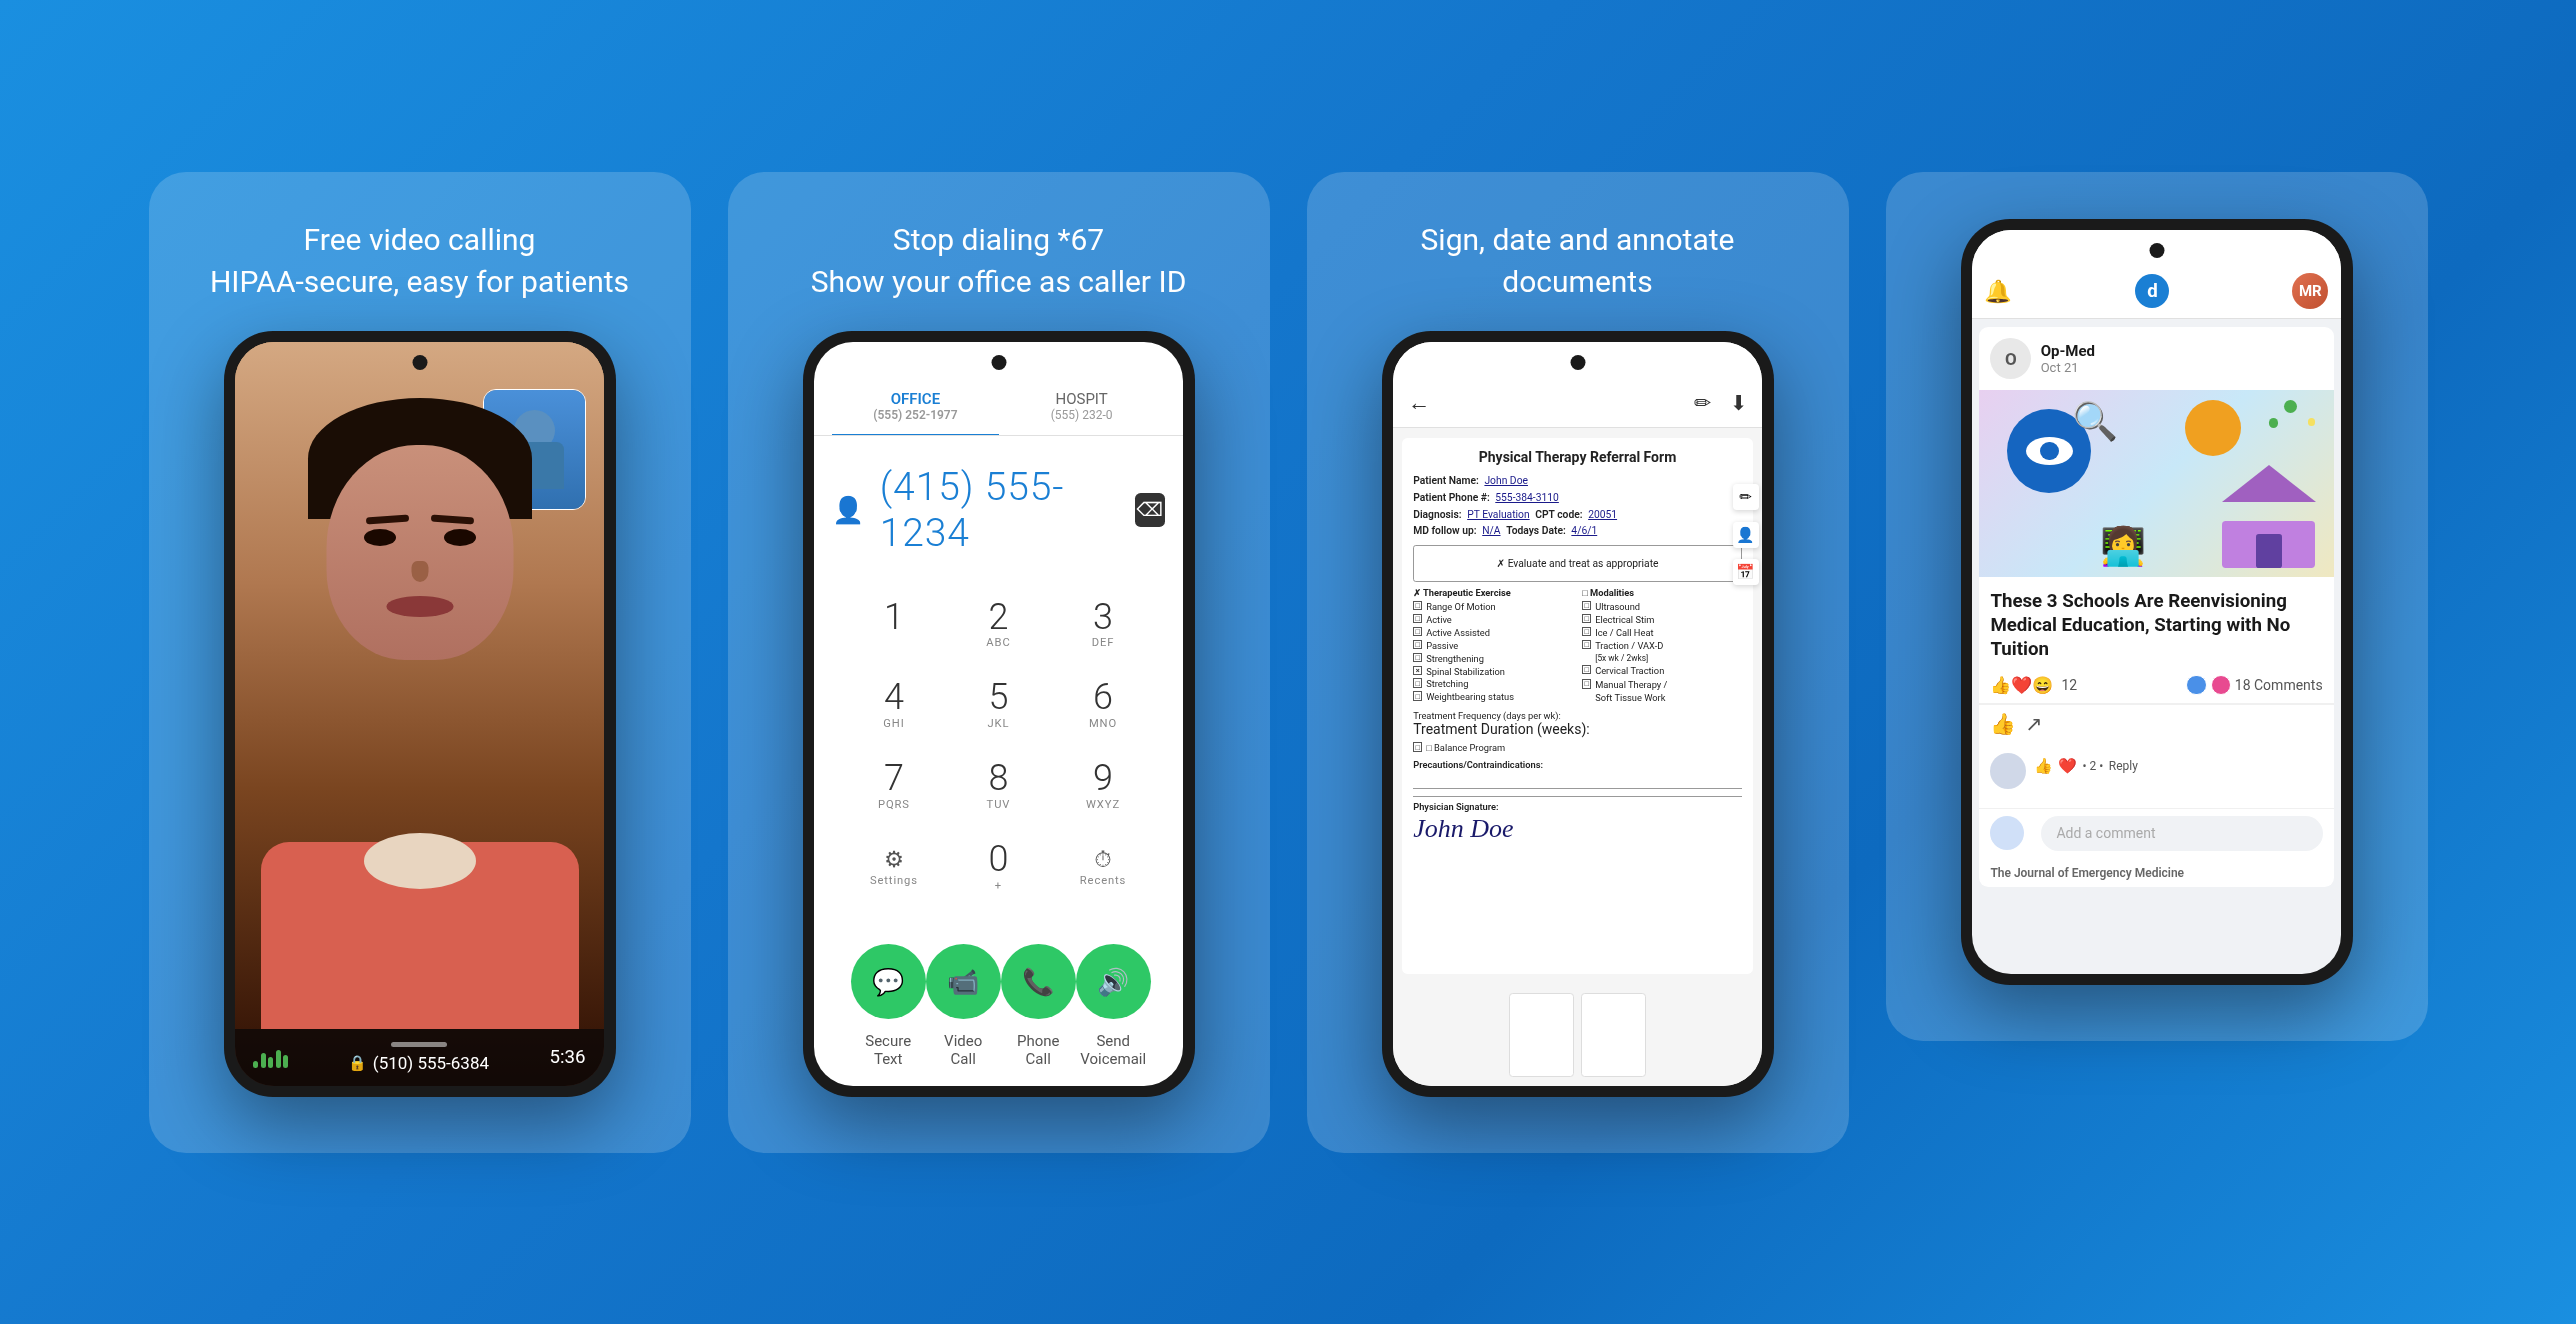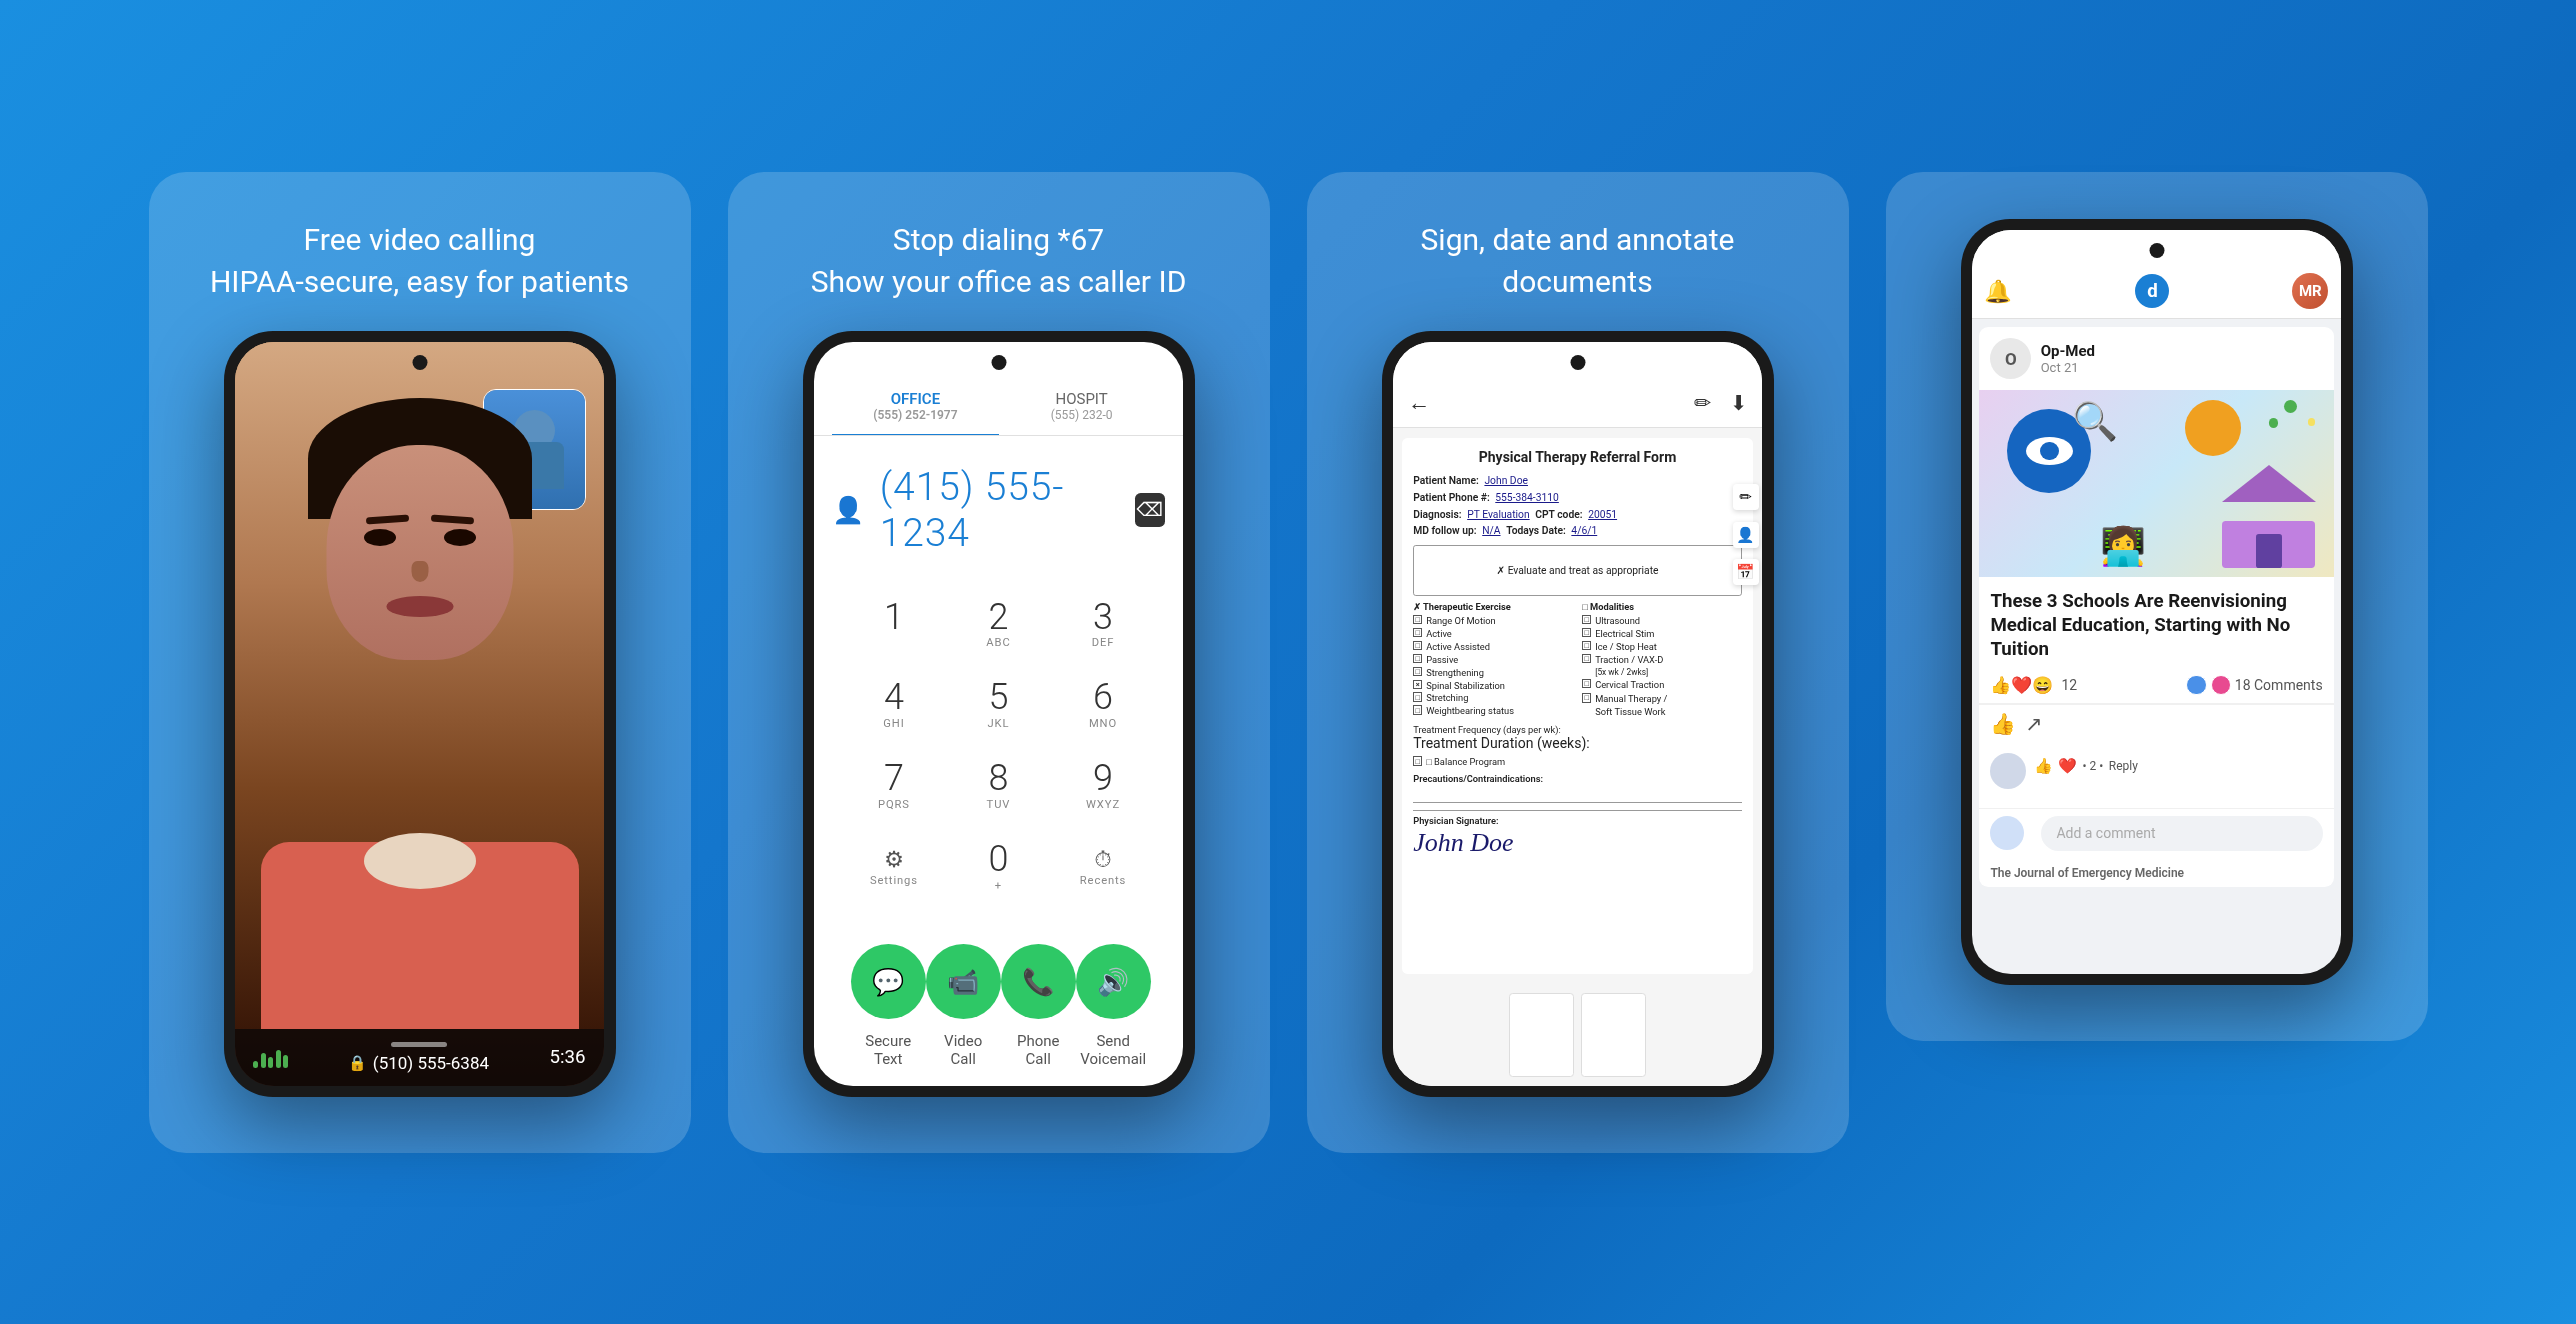--- a/index.html
+++ b/index.html
@@ -349,21 +349,21 @@
     }
 
     .doc-field-value {
       text-decoration: underline;
       color: #1a1a8a;
     }
 
     .doc-section-title {
       text-align: center;
       border: 0.9px solid #999;
-      padding: 18px;
+      padding: 11px;
       margin: 7.5px 0 5.6px;
       font-size: 10.3px;
       border-radius: 2.8px;
     }
 
     .doc-two-col {
       display: flex;
       gap: 9.3px;
       font-size: 9.3px;
       justify-content: space-between;
@@ -970,21 +970,21 @@
                   <div class="doc-checkbox-row">
                       <div class="doc-checkbox">□</div>
                       <span>Ultrasound</span>
                     </div>
                   <div class="doc-checkbox-row">
                       <div class="doc-checkbox">□</div>
                       <span>Electrical Stim</span>
                     </div>
                   <div class="doc-checkbox-row">
                       <div class="doc-checkbox">□</div>
-                      <span>Ice / Stop Heat</span>
+                      <span>Ice / Call Heat</span>
                     </div>
                   <div class="doc-checkbox-row">
                       <div class="doc-checkbox">□</div>
                       <span>Traction / VAX-D</span>
                     </div>
                   <div style="font-size:8.4px;padding-left:13px;margin-bottom:1.9px;">[5x wk / 2wks]</div>
                   <div class="doc-checkbox-row">
                       <div class="doc-checkbox">□</div>
                       <span>Cervical Traction</span>
                     </div>

